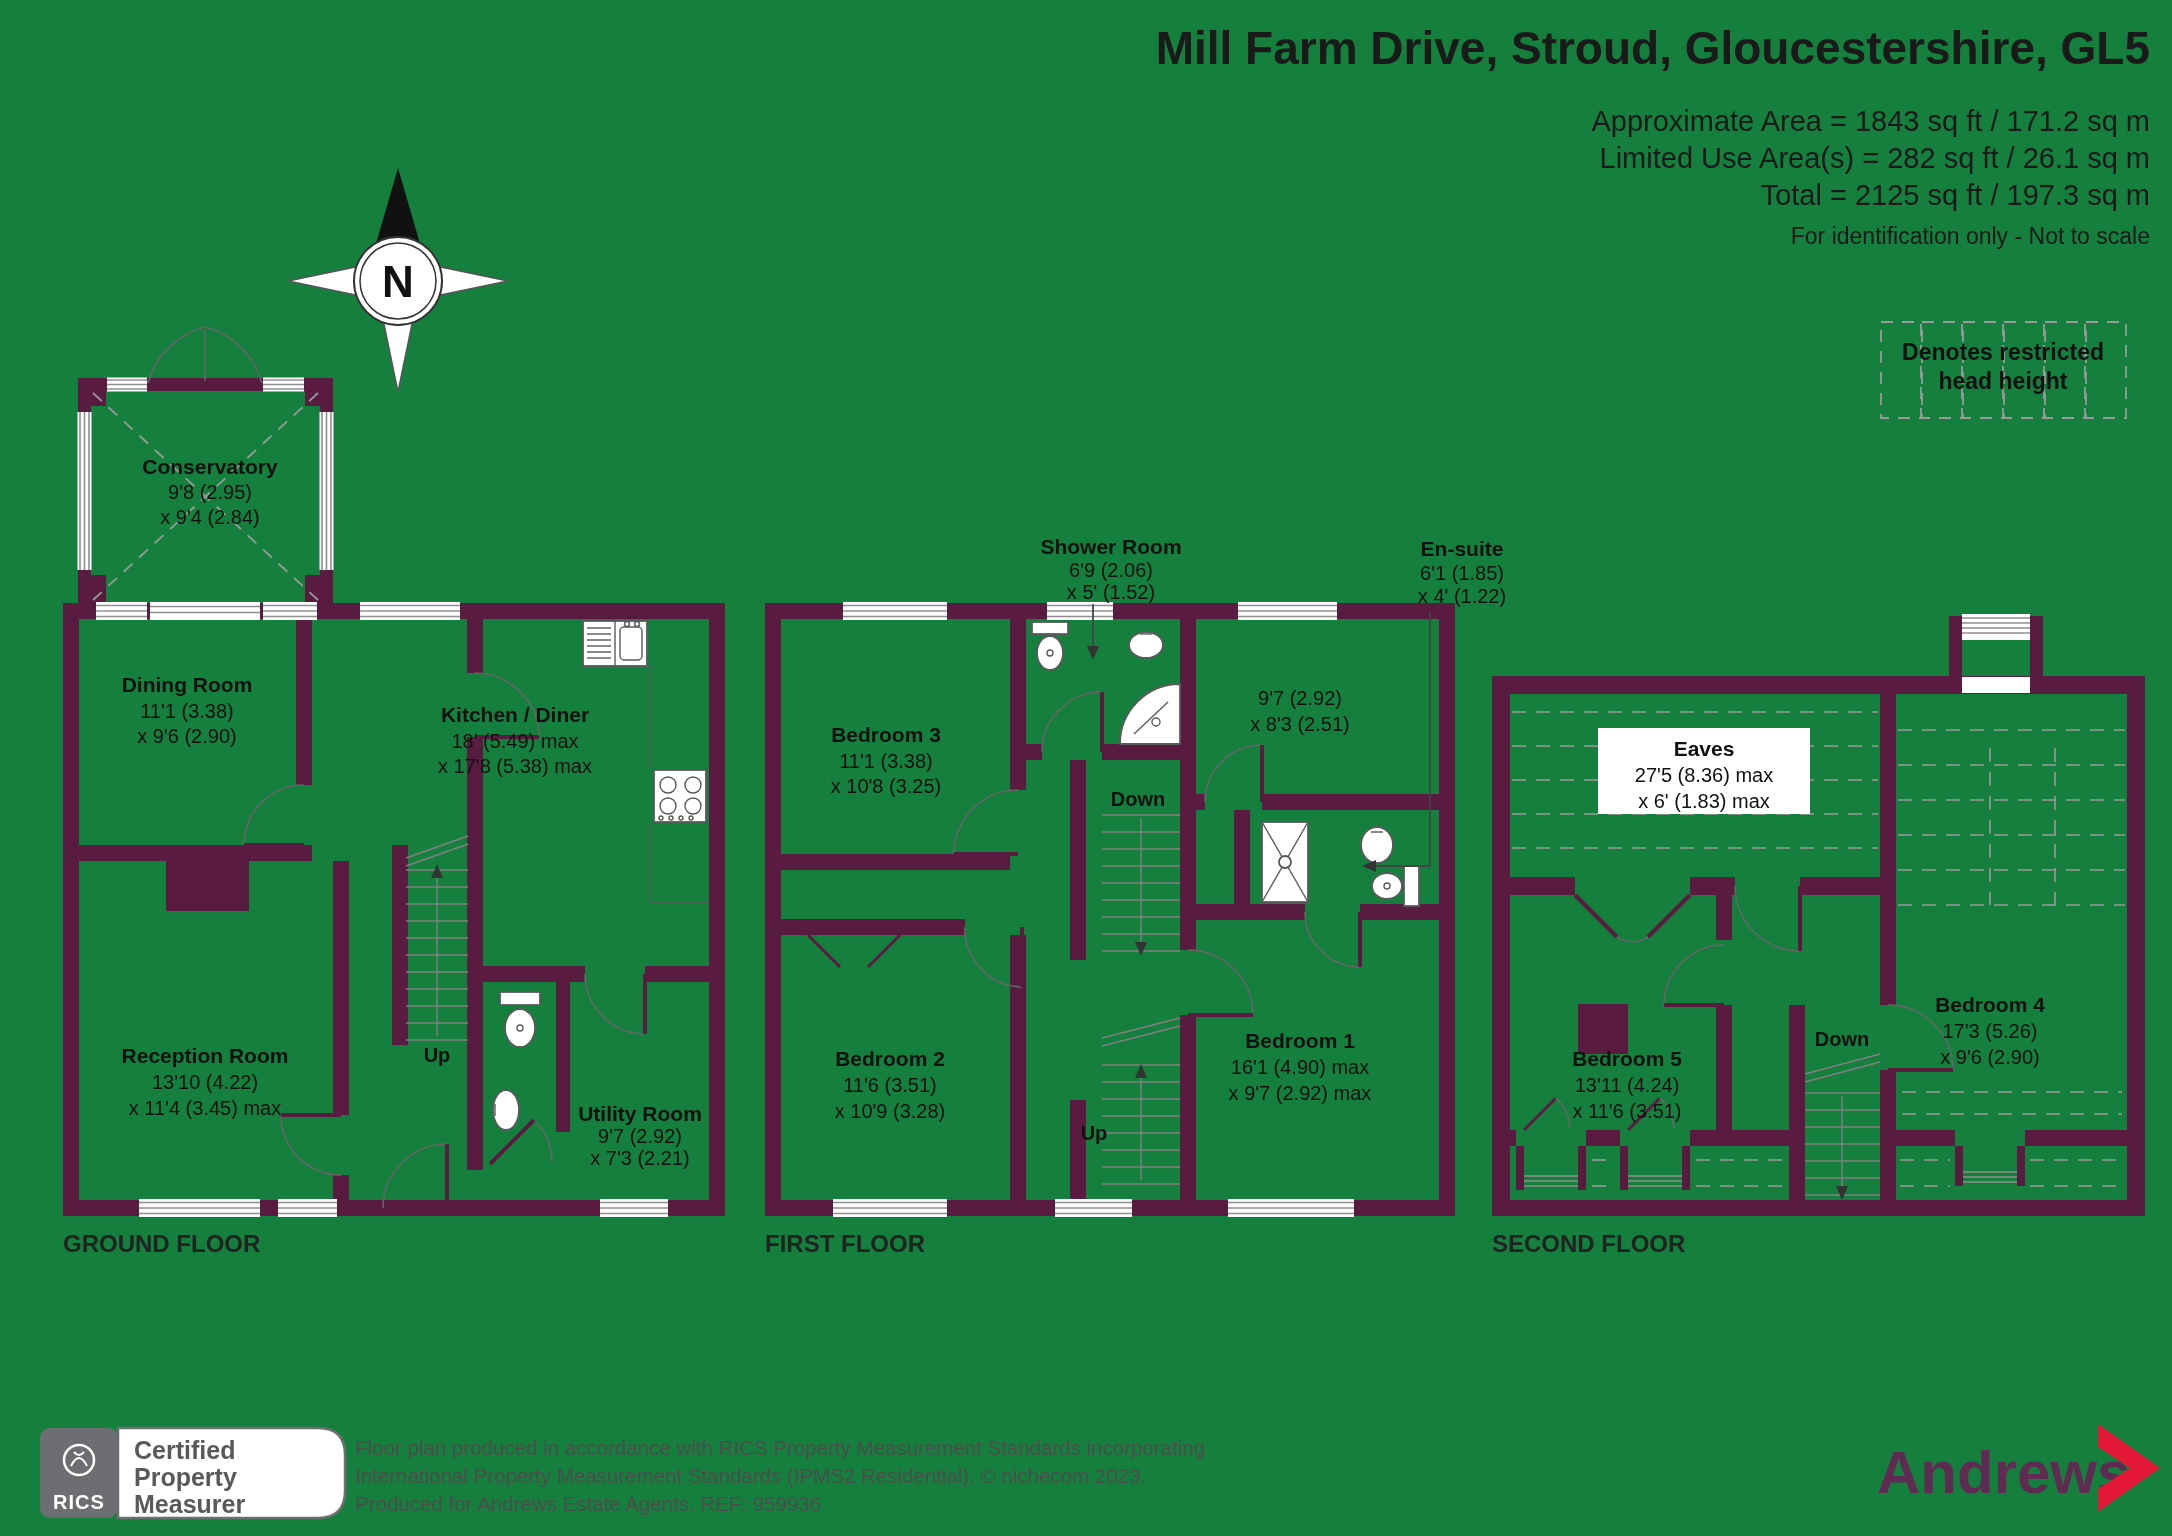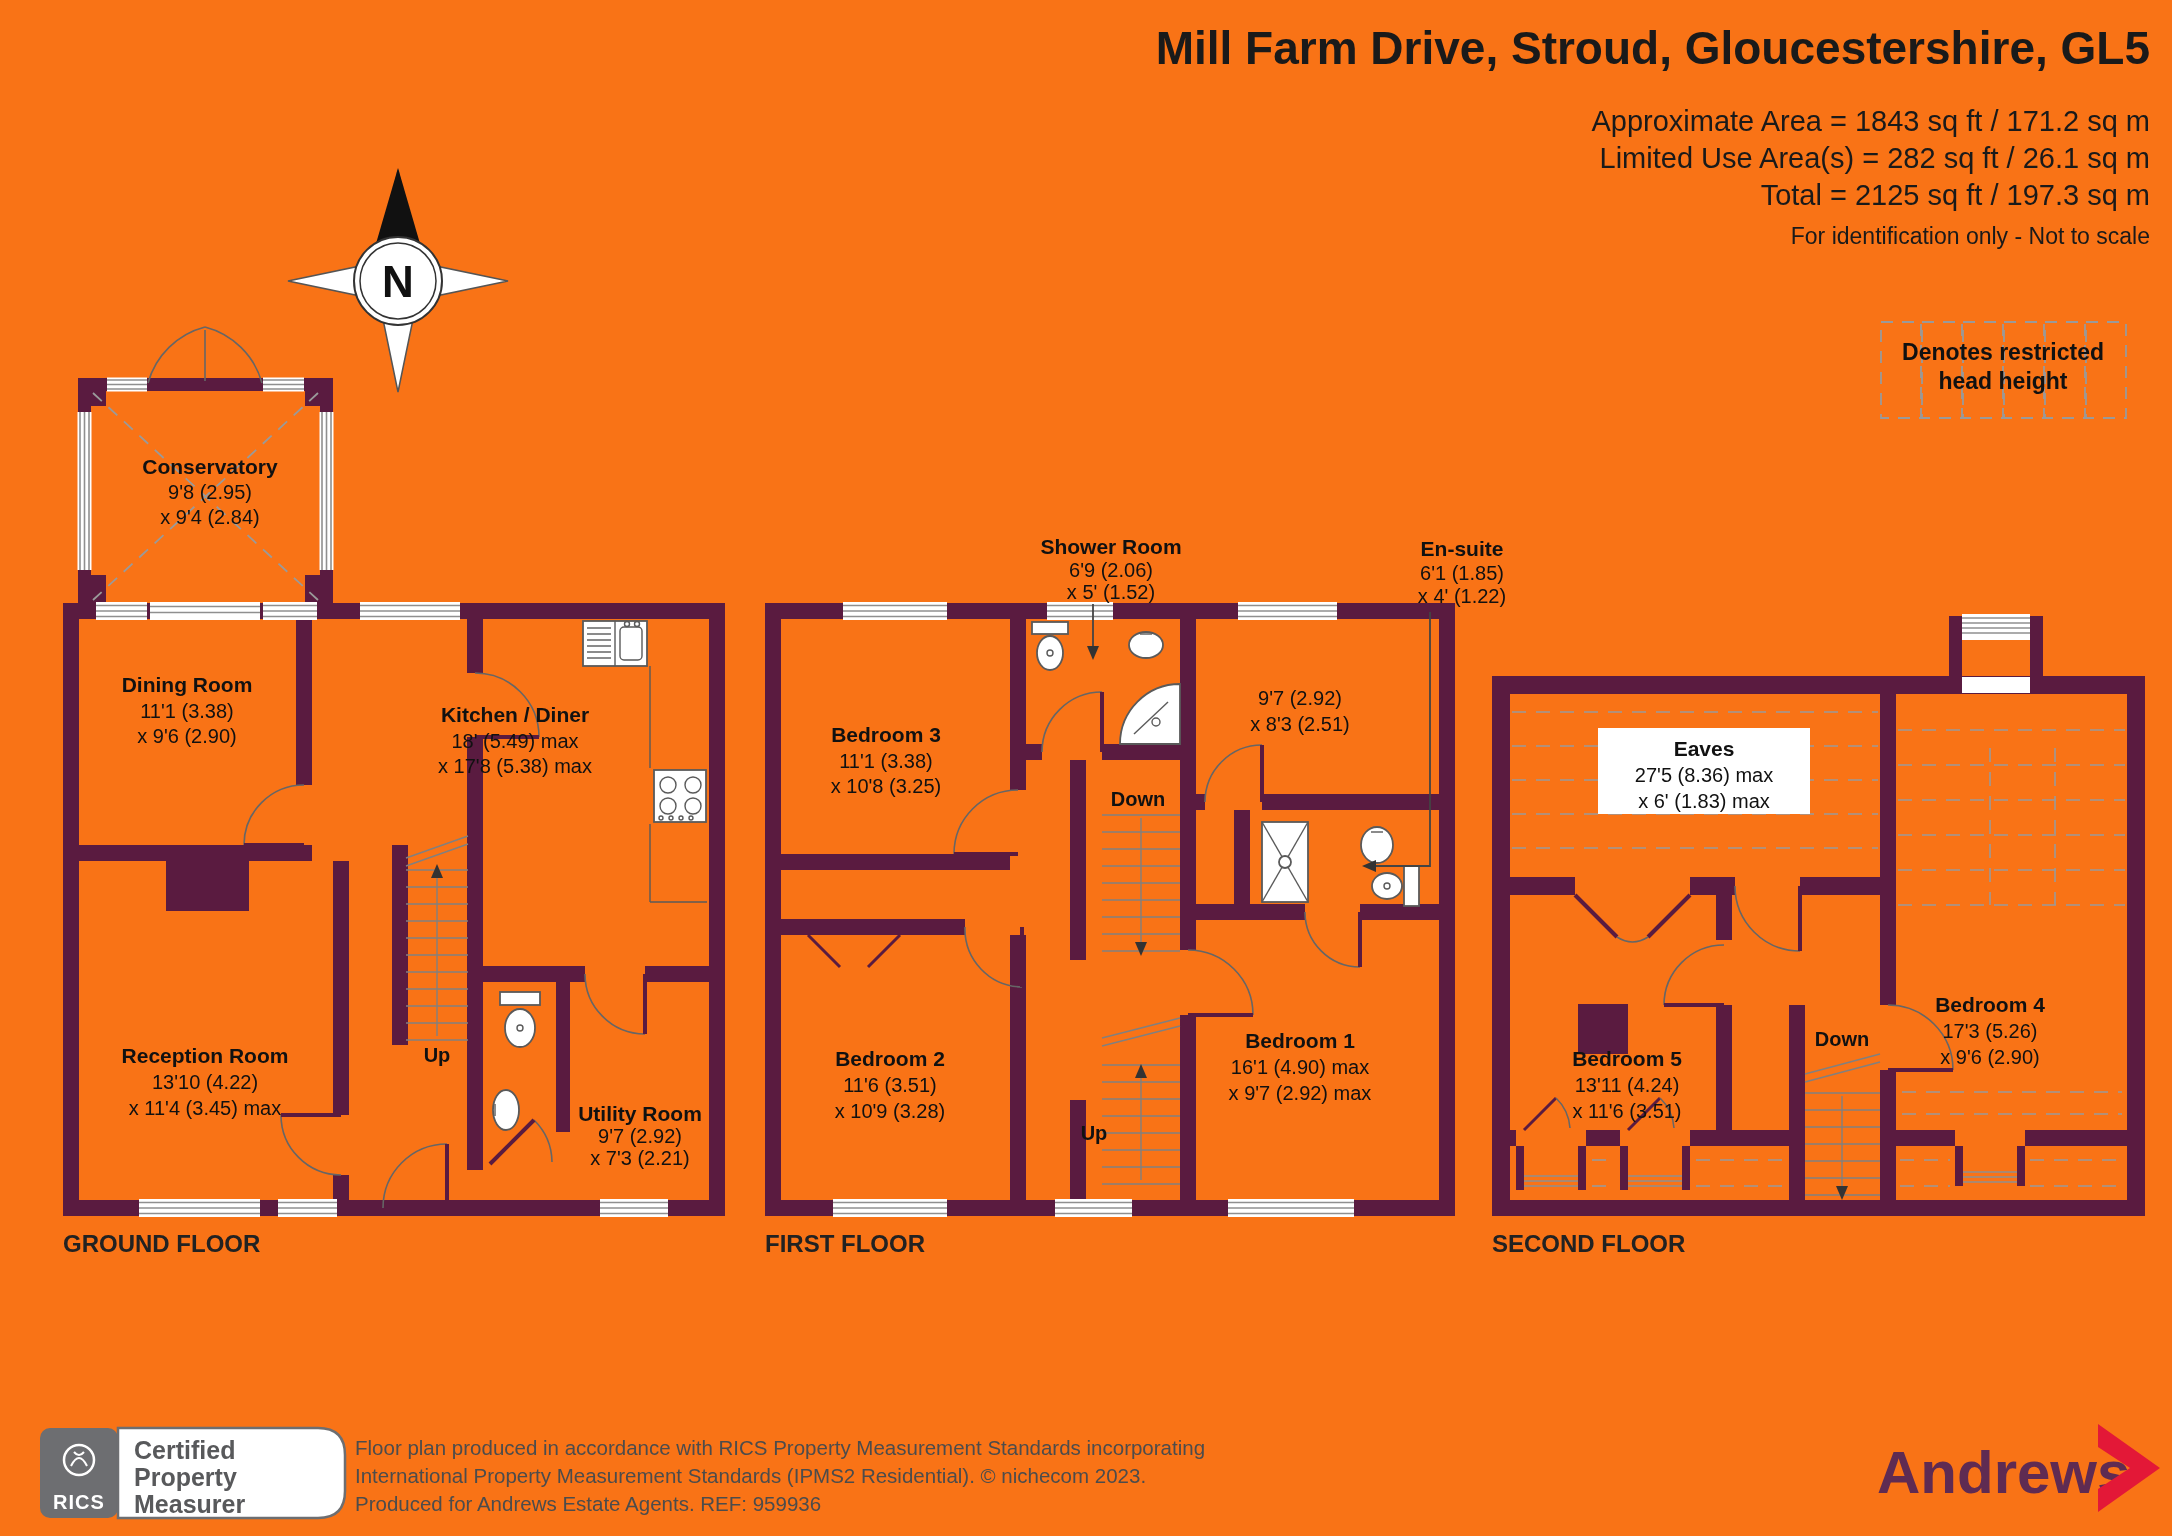--- a/index.html
+++ b/index.html
@@ -1,16 +1,16 @@
 <!DOCTYPE html>
 <html><head>
 <meta charset="utf-8">
 <style>
   html,body{margin:0;padding:0;background:#fff;}
-  .canvas{position:relative;width:2172px;height:1536px;background:#f97316;overflow:hidden;}
+  .canvas{position:relative;width:2172px;height:1536px;background:#15803d;overflow:hidden;}
   svg{position:absolute;left:0;top:0;}
   text{font-family:"Liberation Sans",sans-serif;}
   .t-title{font-size:46px;font-weight:bold;fill:#1a1a1a;text-anchor:end;}
   .t-area{font-size:29px;fill:#1a1a1a;text-anchor:end;}
   .t-note{font-size:23px;fill:#1a1a1a;text-anchor:end;}
   .t-legend{font-size:23px;font-weight:bold;fill:#111;text-anchor:middle;}
   .rn{font-size:21px;font-weight:bold;fill:#111;text-anchor:middle;}
   .rd{font-size:20px;fill:#111;text-anchor:middle;}
   .fl{font-size:24px;font-weight:bold;fill:#222;}
   .updown{font-size:20px;font-weight:bold;fill:#111;text-anchor:middle;}

